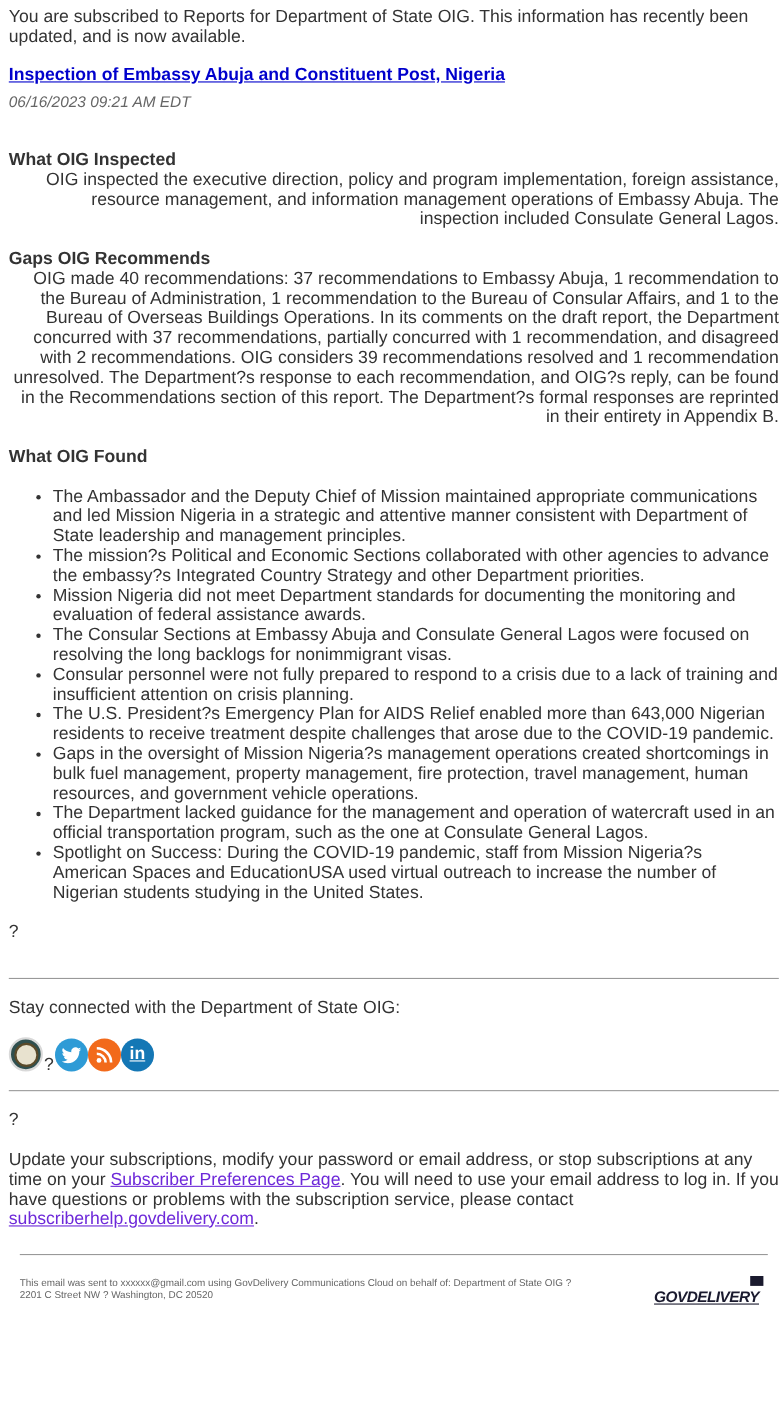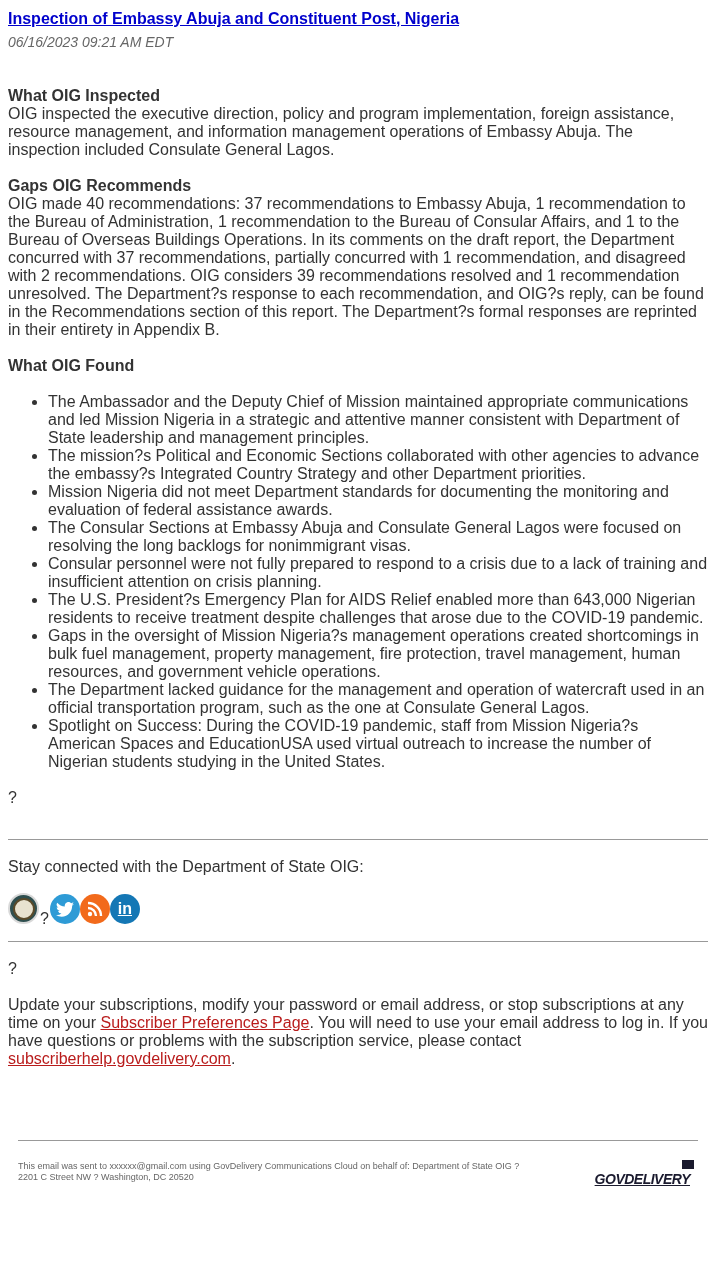--- a/index.html
+++ b/index.html
@@ -10,21 +10,21 @@
   }
   .wrap { padding: 7px 0 0 8px; width: 700px; position: relative; }
   p { margin: 0; }
   .intro { margin-bottom: 14px; }
   .title-link {
     display: inline-block; font-size: 16px; line-height: 24px; font-weight: bold;
     color: #0000cc; text-decoration: underline; margin-bottom: 2px;
   }
   .date { font-style: italic; color: #666666; font-size: 14px; line-height: 18px; margin-bottom: 36px; }
   .section-h { font-weight: bold; margin: 0; }
-  .section-body { margin-bottom: 18px; }
+  .section-body { margin-bottom: 18px; text-align: right; }
   ul { margin: 18px 0 0 0; padding: 0 0 0 40px; }
   li { margin: 0; padding: 0; }
   .q { margin-top: 18px; }
   hr.rule { border: 0; border-top: 1px solid #999999; margin: 32px 0 0 0; width: 700px; }
   .stay { margin-top: 18px; }
   .icons { margin-top: 16px; height: 32px; display: flex; align-items: flex-end; }
   .ico {
     width: 30px; height: 30px; border-radius: 50%; display: inline-flex;
     align-items: center; justify-content: center; color: #fff; font-weight: bold;
     font-size: 15px; margin-right: 0;
@@ -32,31 +32,32 @@
   .ico.seal { background: #2f4f4f; border: 2px solid #d9d9d9; width: 27px; height: 27px; box-sizing: content-box; }
   .ico.seal span { width: 18px; height: 18px; border-radius: 50%; background: #e8e2cf; display: block; border: 2px solid #5a4a2a; }
   .ico.tw { background: #2e9bd6; }
   .ico.rss { background: #f26a1b; }
   .ico.li { background: #1477b5; font-size: 16px; }
   .qsmall { font-size: 16px; margin: 0 1px; position: relative; top: 4px; color: #333; }
   hr.rule2 { border: 0; border-top: 1px solid #999999; margin: 17px 0 0 0; width: 700px; }
   .ext { margin-top: 17px; }
   .q2 { margin-top: 18px; }
   .upd { margin-top: 18px; }
-  a.lnk { color: #b91c1c; text-decoration: underline; }
+  a.lnk { color: #6d28d9; text-decoration: underline; }
   .footer { position: absolute; left: 18px; top: 1140px; width: 680px; }
   .footer hr { border: 0; border-top: 1px solid #999999; margin: 0; width: 680px; }
   .footer .ftxt { font-size: 9px; line-height: 11px; color: #666666; margin-top: 20px; width: 570px; }
   .logo { position: absolute; right: 8px; top: 30px; font-weight: bold; font-style: italic; color: #1a1a2e; font-size: 14px; letter-spacing: -0.5px; }
   .logo .env { position: absolute; right: -4px; top: -10px; width: 12px; height: 9px; background: #1a1a2e; }
 </style>
 </head>
 <body>
 
 <div class="wrap">
+  <p class="intro">You are subscribed to Reports for Department of State OIG. This information has recently been updated, and is now available.</p>
 
   <a class="title-link" href="#">Inspection of Embassy Abuja and Constituent Post, Nigeria</a>
   <p class="date">06/16/2023 09:21 AM EDT</p>
 
   <p class="section-h">What OIG Inspected</p>
   <p class="section-body">OIG inspected the executive direction, policy and program implementation, foreign assistance, resource management, and information management operations of Embassy Abuja. The inspection included Consulate General Lagos.</p>
 
   <p class="section-h">Gaps OIG Recommends</p>
   <p class="section-body">OIG made 40 recommendations: 37 recommendations to Embassy Abuja, 1 recommendation to the Bureau of Administration, 1 recommendation to the Bureau of Consular Affairs, and 1 to the Bureau of Overseas Buildings Operations. In its comments on the draft report, the Department concurred with 37 recommendations, partially concurred with 1 recommendation, and disagreed with 2 recommendations. OIG considers 39 recommendations resolved and 1 recommendation unresolved. The Department?s response to each recommendation, and OIG?s reply, can be found in the Recommendations section of this report. The Department?s formal responses are reprinted in their entirety in Appendix B.</p>
 

